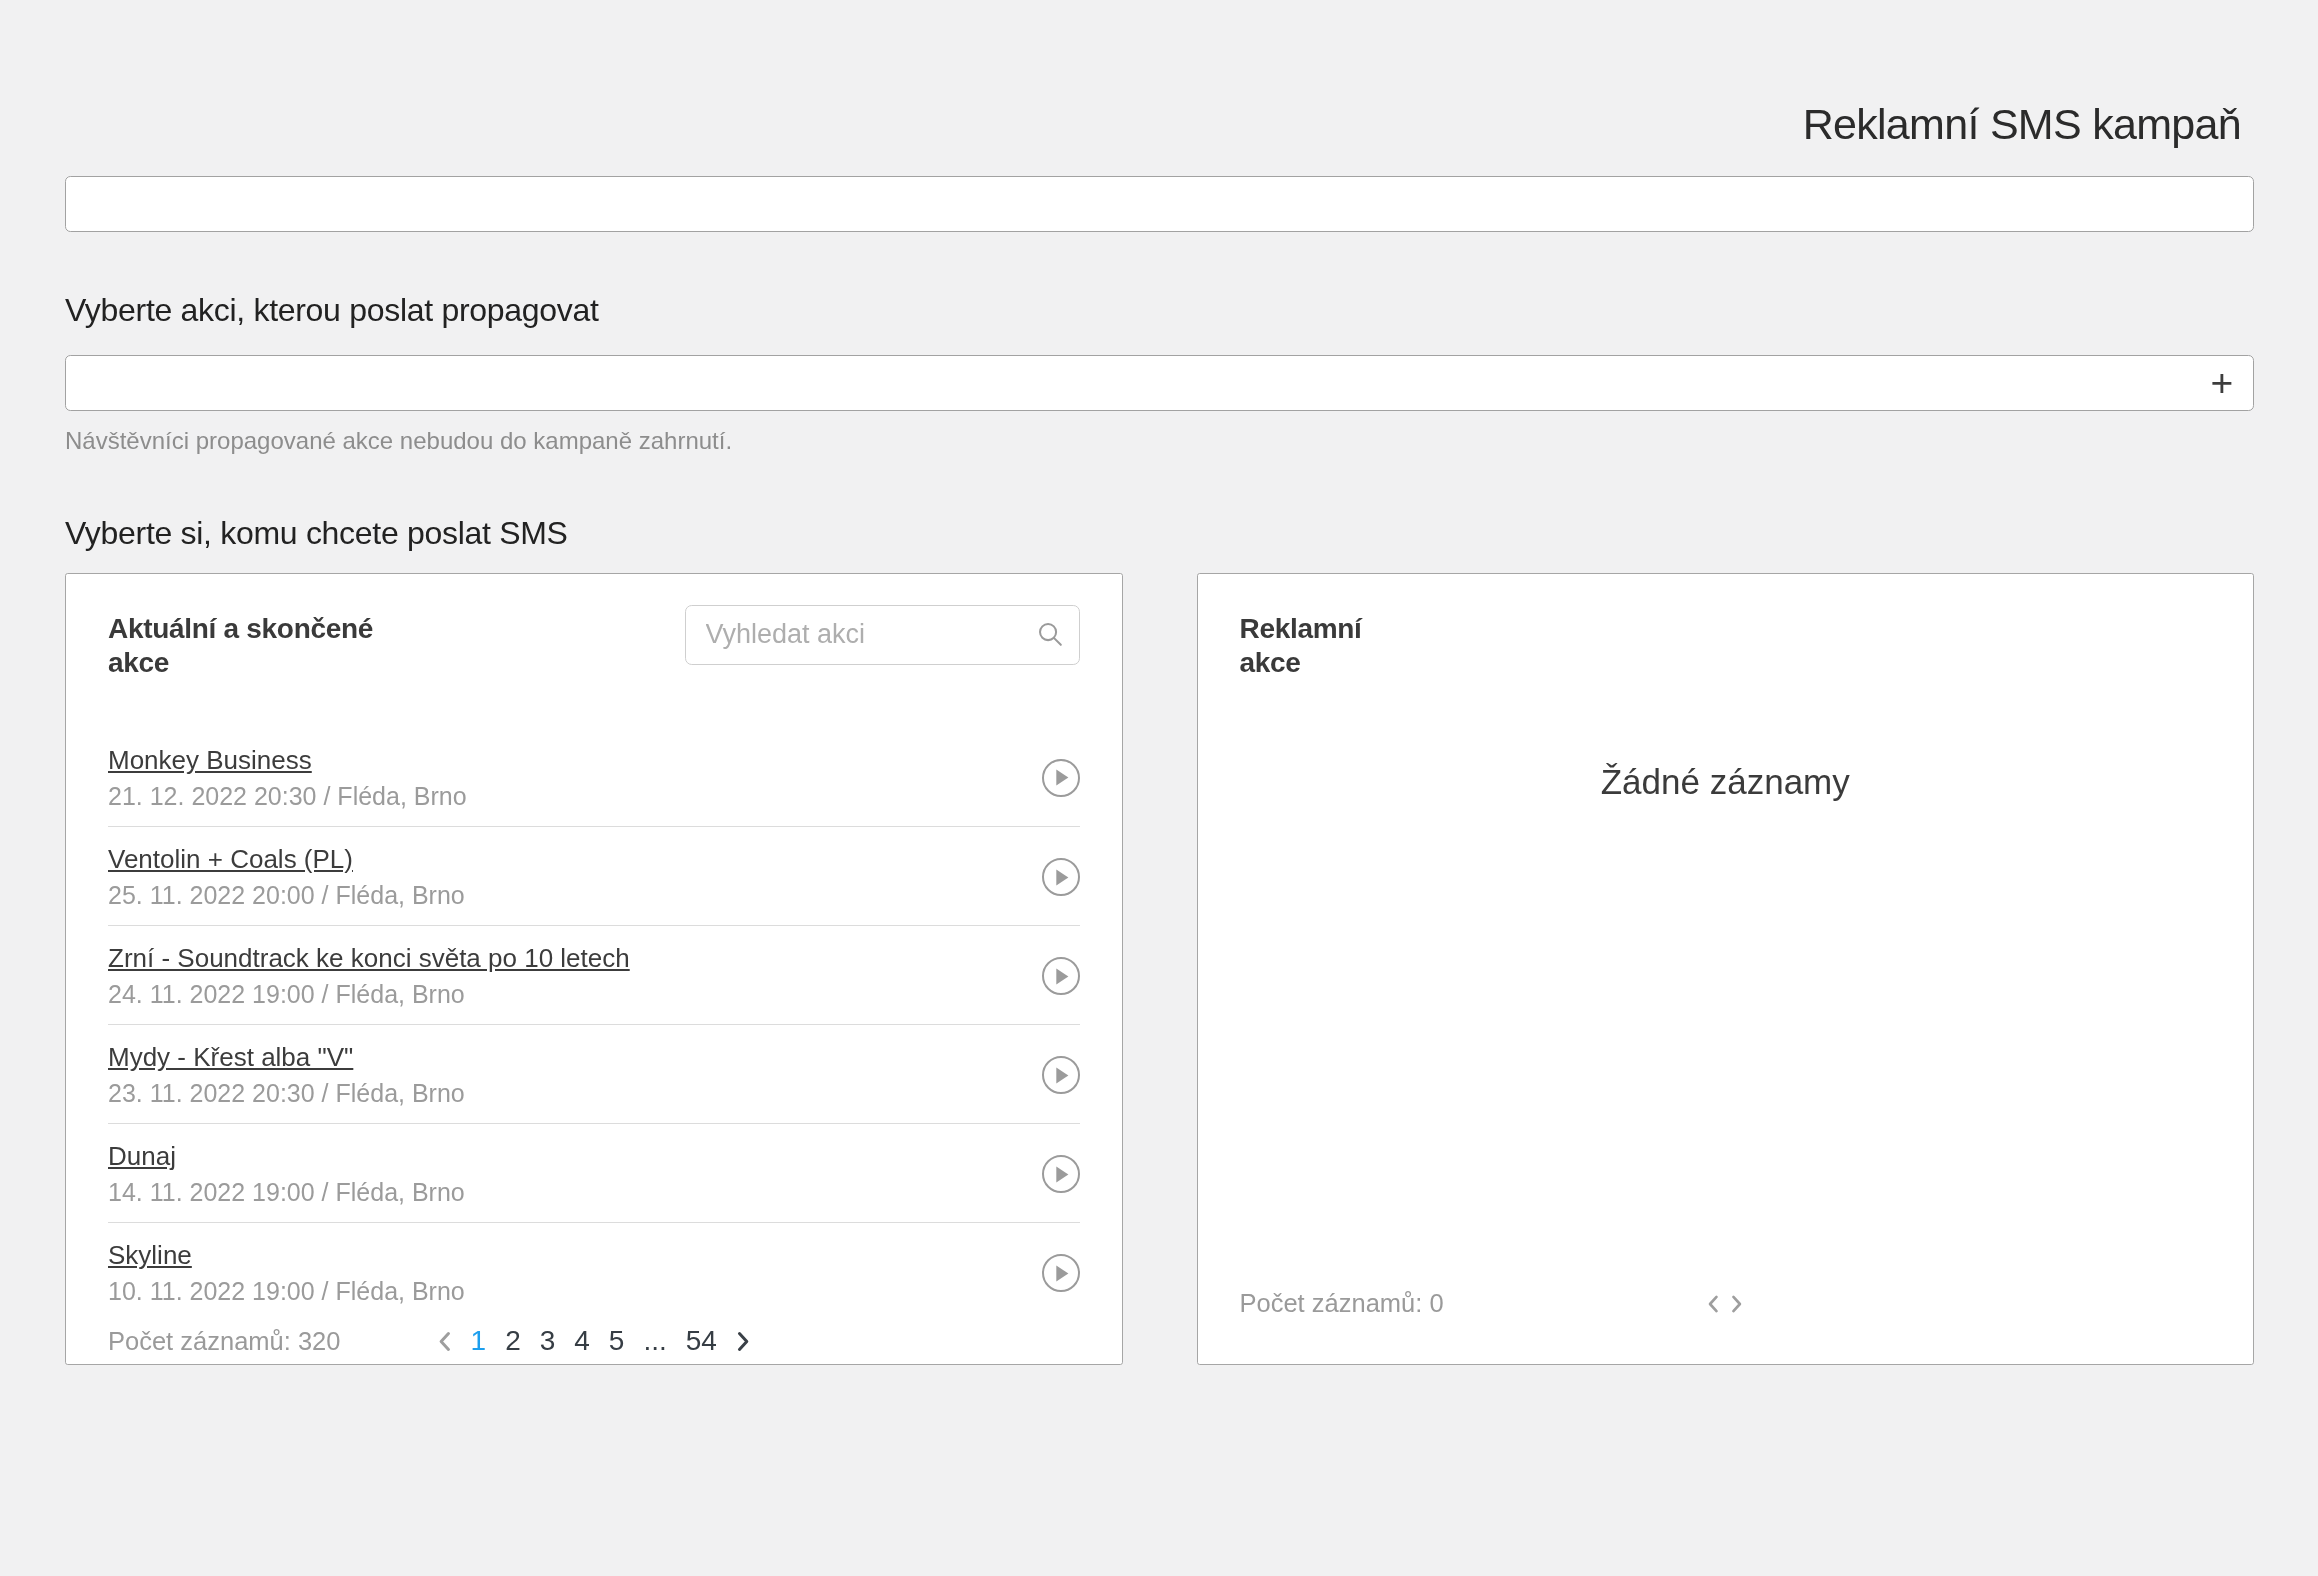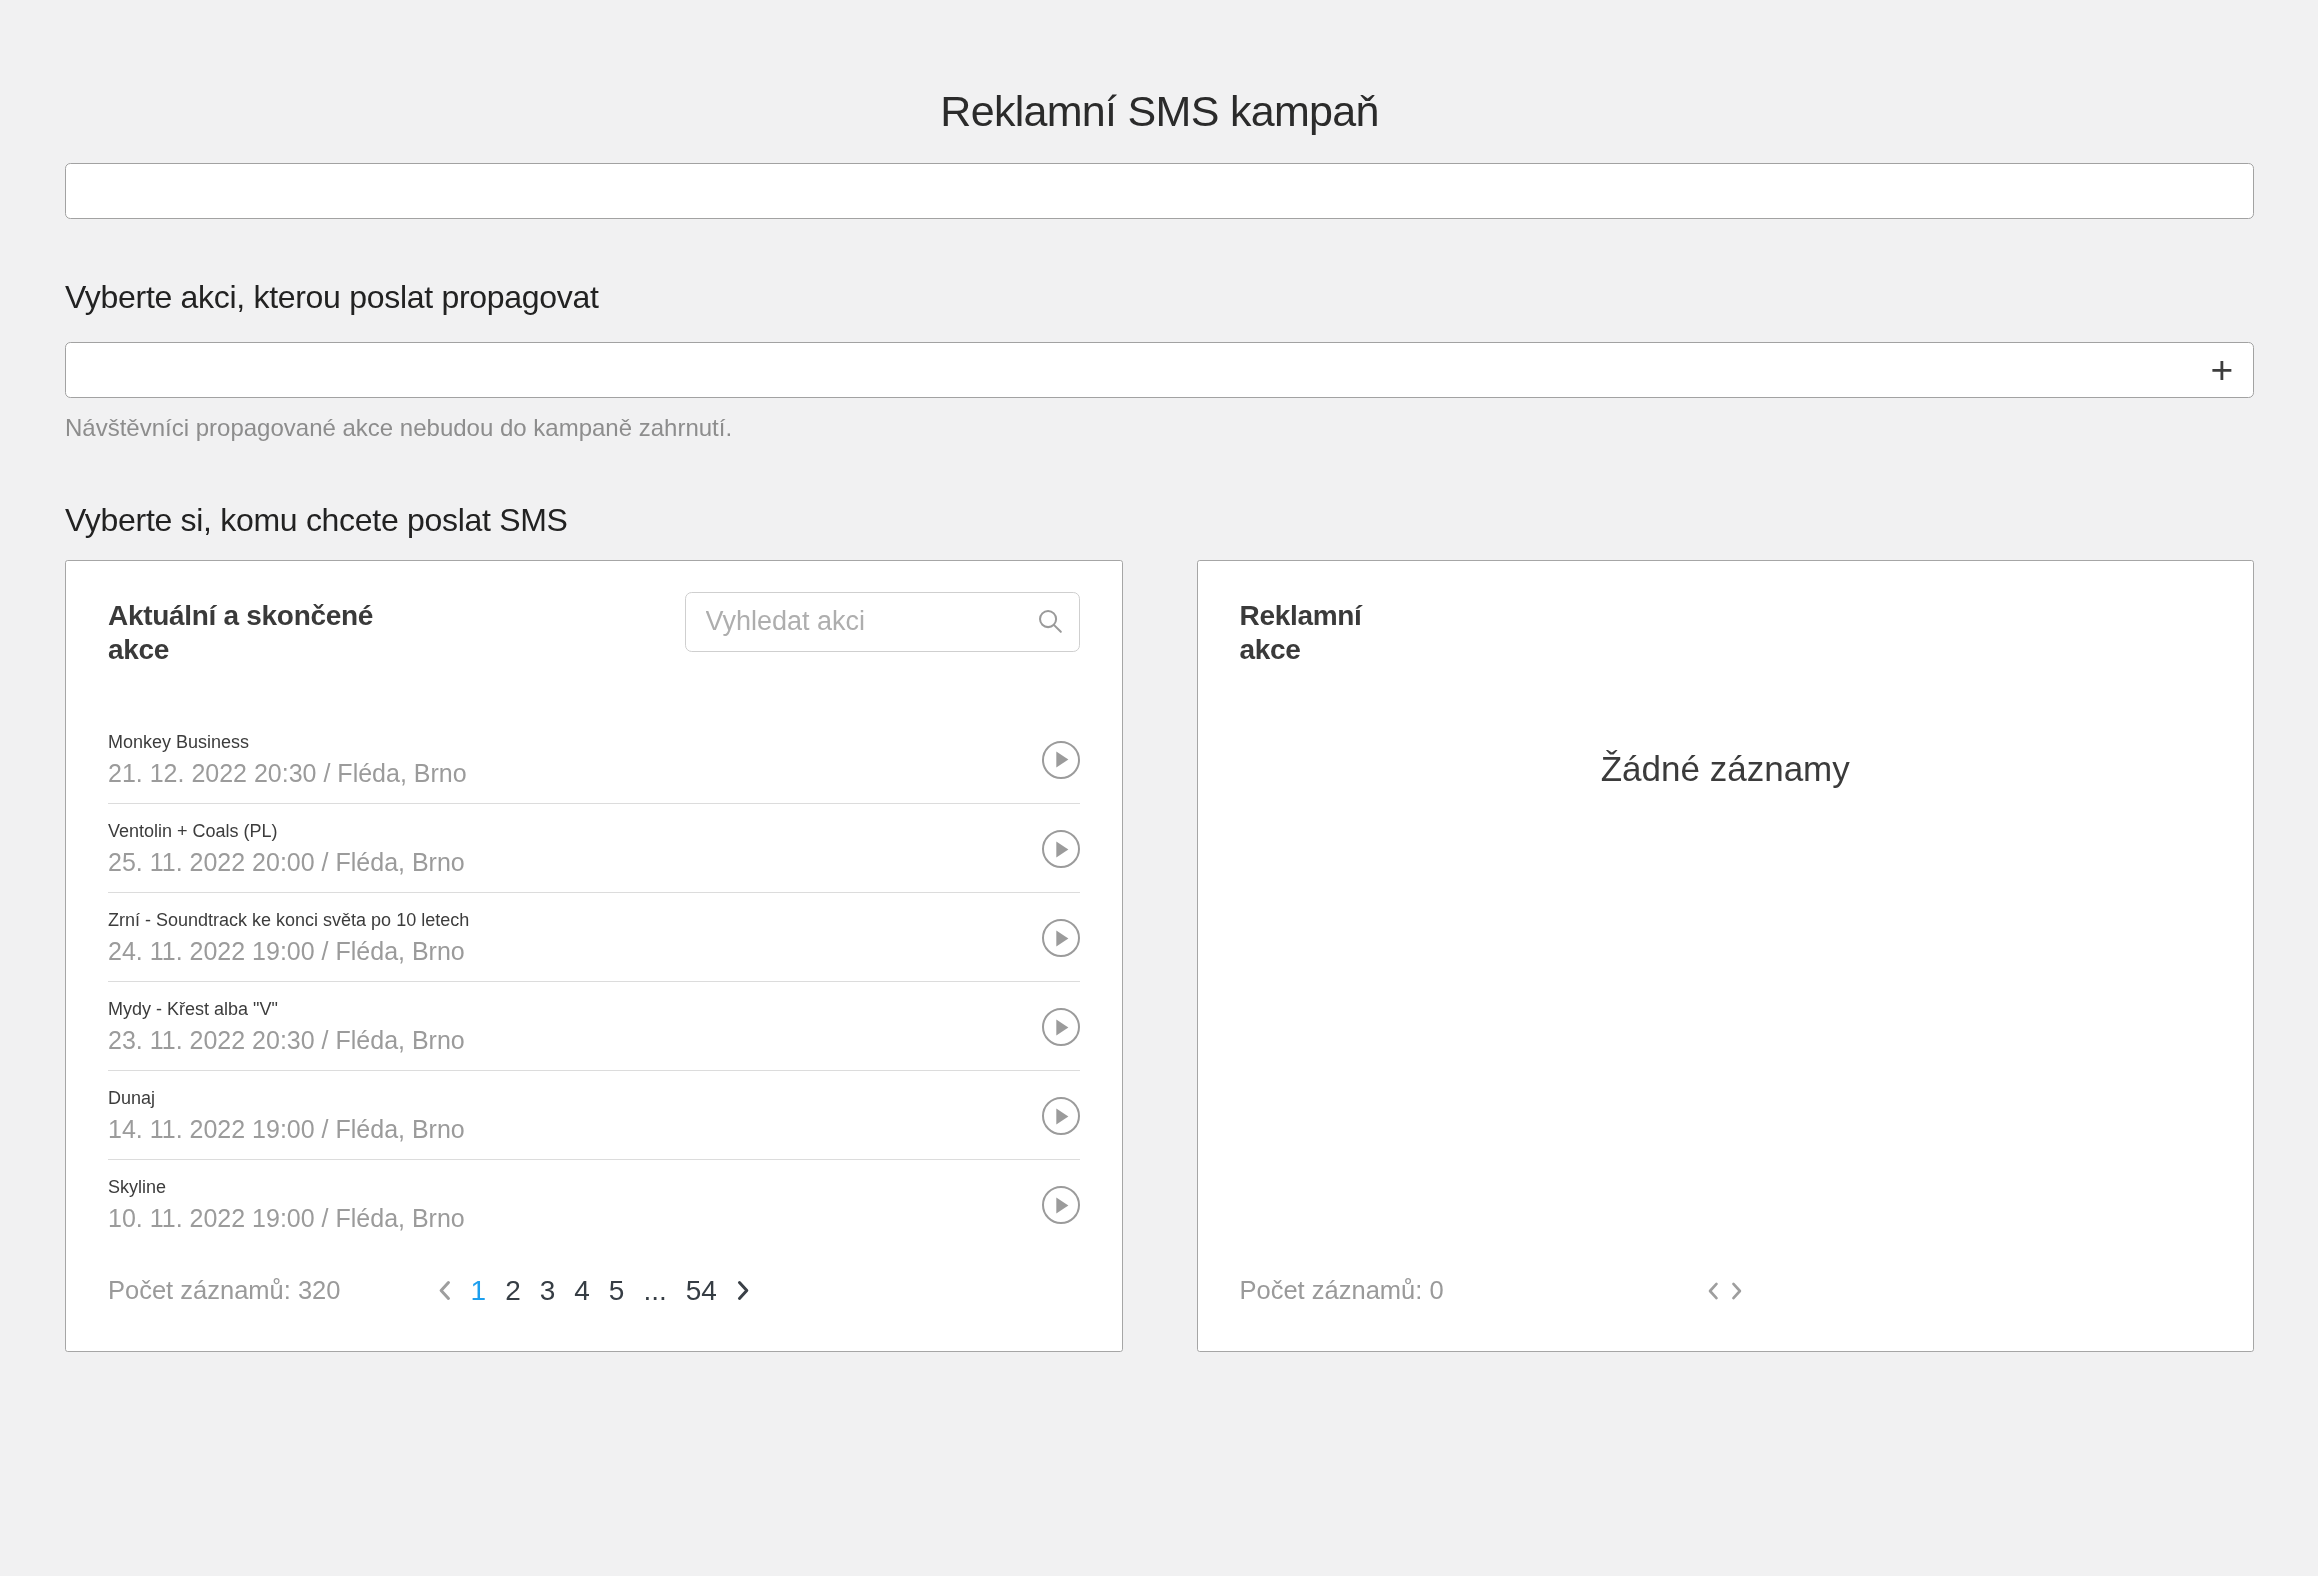--- a/index.html
+++ b/index.html
@@ -10,26 +10,26 @@
     -webkit-font-smoothing:antialiased;
   }
   .page {
     width:2319px; height:1576px;
     box-sizing:border-box;
     padding:87px 65px 0;
     position:relative;
     overflow:hidden;
   }
   .page-title {
-    text-align:center;
+    text-align:right;
     font-size:43px;
     font-weight:400;
     letter-spacing:-0.7px;
     color:#2b2b2b;
-    margin:0;
+    margin:13px;
   }
   .field-label {
     margin-top:48px;
     font-size:31.5px;
     letter-spacing:-0.3px;
     color:#222;
   }
   .text-input {
     display:block;
     margin-top:27px;
@@ -120,21 +120,21 @@
   }
   .event-list { margin-top:48px; }
   .event-row {
     display:flex;
     align-items:center;
     justify-content:space-between;
     padding:17.4px 0 14.7px;
     border-bottom:1.3px solid #dcdcdc;
   }
   .event-row:last-child { border-bottom:none; }
-  .event-name { font-size:18px; color:#3c3c3c; }
+  .event-name { font-size:26px; color:#3c3c3c;text-decoration:underline; }
   .event-detail { font-size:25px; color:#9b9b9b; margin-top:6px; }
   .row-action {
     flex:0 0 auto;
     width:38px; height:38px;
     box-sizing:border-box;
     border-radius:50%;
     border:2px solid #9b9b9b;
     background:#fff;
     display:flex; align-items:center; justify-content:center;
     cursor:pointer;

